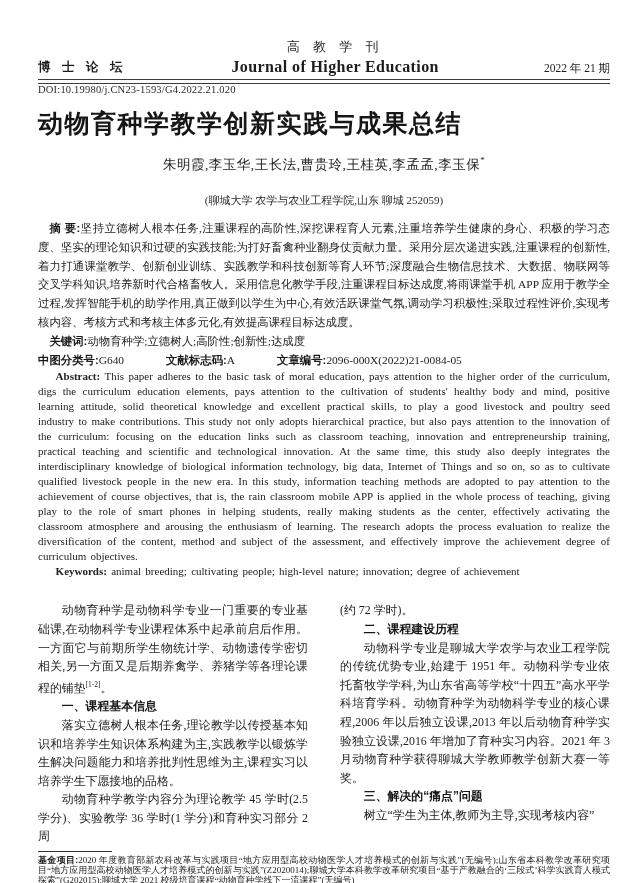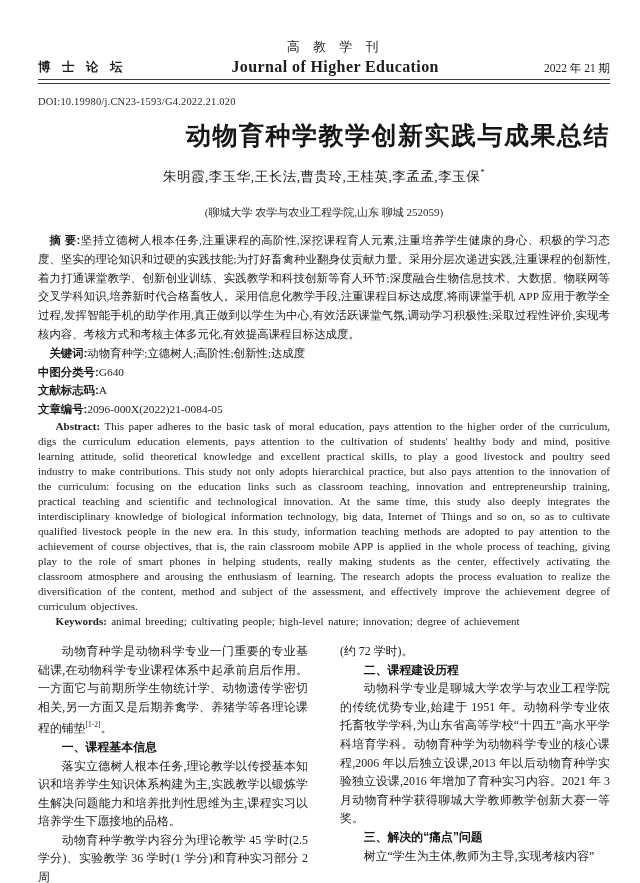--- a/index.html
+++ b/index.html
@@ -15,39 +15,39 @@
     color:#1d1d1d;
   }
   
   .masthead{display:flex;align-items:flex-end;justify-content:space-between;}
   .mast-left{font-family:"Liberation Sans","DejaVu Sans",sans-serif;font-weight:bold;font-size:12.5px;letter-spacing:4px;white-space:nowrap;}
   .mast-center{text-align:center;flex:1;}
   .journal-cn{font-size:13px;letter-spacing:5px;color:#2a2a2a;}
   .journal-en{font-weight:bold;font-size:16px;margin-top:2px;letter-spacing:.4px;}
   .mast-right{font-size:11.5px;white-space:nowrap;}
   .double-rule{margin-top:3px;height:2.5px;border-top:1.4px solid #3c3c3c;border-bottom:1.4px solid #3c3c3c;}
-  .doi{margin-top:12px;font-size:10.5px;color:#2a2a2a;letter-spacing:.2px;}
+  .doi{margin-top:0;font-size:10.5px;color:#2a2a2a;letter-spacing:.2px;}
   
-  .art-title{margin:12px 0 0;text-align:right;font-size:25px;font-weight:600;letter-spacing:1.5px;color:#161616;}
+  .art-title{margin:12px 0 0;text-align:left;font-size:25px;font-weight:600;letter-spacing:1.5px;color:#161616;}
   .authors{margin-top:15px;text-align:center;font-size:13.5px;letter-spacing:.5px;color:#222;}
   .authors sup{font-size:9px;}
   .affiliation{margin-top:20px;text-align:center;font-size:11px;color:#2b2b2b;}
   
   .abs-cn{margin-top:11px;font-size:11.4px;line-height:18.8px;text-align:justify;color:#222;}
   .abs-cn p{margin:0;text-indent:1em;}
   .lbl{font-family:"Liberation Sans","DejaVu Sans",sans-serif;font-weight:bold;color:#1a1a1a;}
-  .meta-line{display:flex;text-indent:0 !important;flex-direction:column;}
+  .meta-line{display:flex;text-indent:0 !important;}
   .meta-line .pair{margin-right:42px;white-space:nowrap;}
   .meta-line .pair:last-child{margin-right:0;}
   
   .abs-en{font-size:11px;line-height:15px;text-align:justify;color:#222;}
   .abs-en p{margin:0;text-indent:1.6em;word-spacing:1.5px;}
   .abs-en .lbl-en{font-weight:bold;font-family:"Liberation Serif","DejaVu Serif",serif;}
   
-  .columns{margin-top:13px;display:flex;gap:32px;}
+  .columns{margin-top:22px;display:flex;gap:32px;}
   .col{flex:1;font-size:11.9px;line-height:18.6px;text-align:justify;color:#1d1d1d;}
   .col p{margin:0;}
   .col p.indent{text-indent:2em;}
   .col p.noindent{text-indent:0;}
   .col h4{margin:0;font-size:11.9px;font-family:"Liberation Sans","DejaVu Sans",sans-serif;font-weight:bold;text-indent:2em;color:#161616;}
   .col sup{font-size:7.5px;}
   
   .footnote{margin-top:5px;}
   .foot-rule{width:74px;border-top:1.4px solid #333;margin-bottom:3px;}
   .footnote p{margin:0;font-size:9px;line-height:10.2px;text-align:justify;color:#222;}

